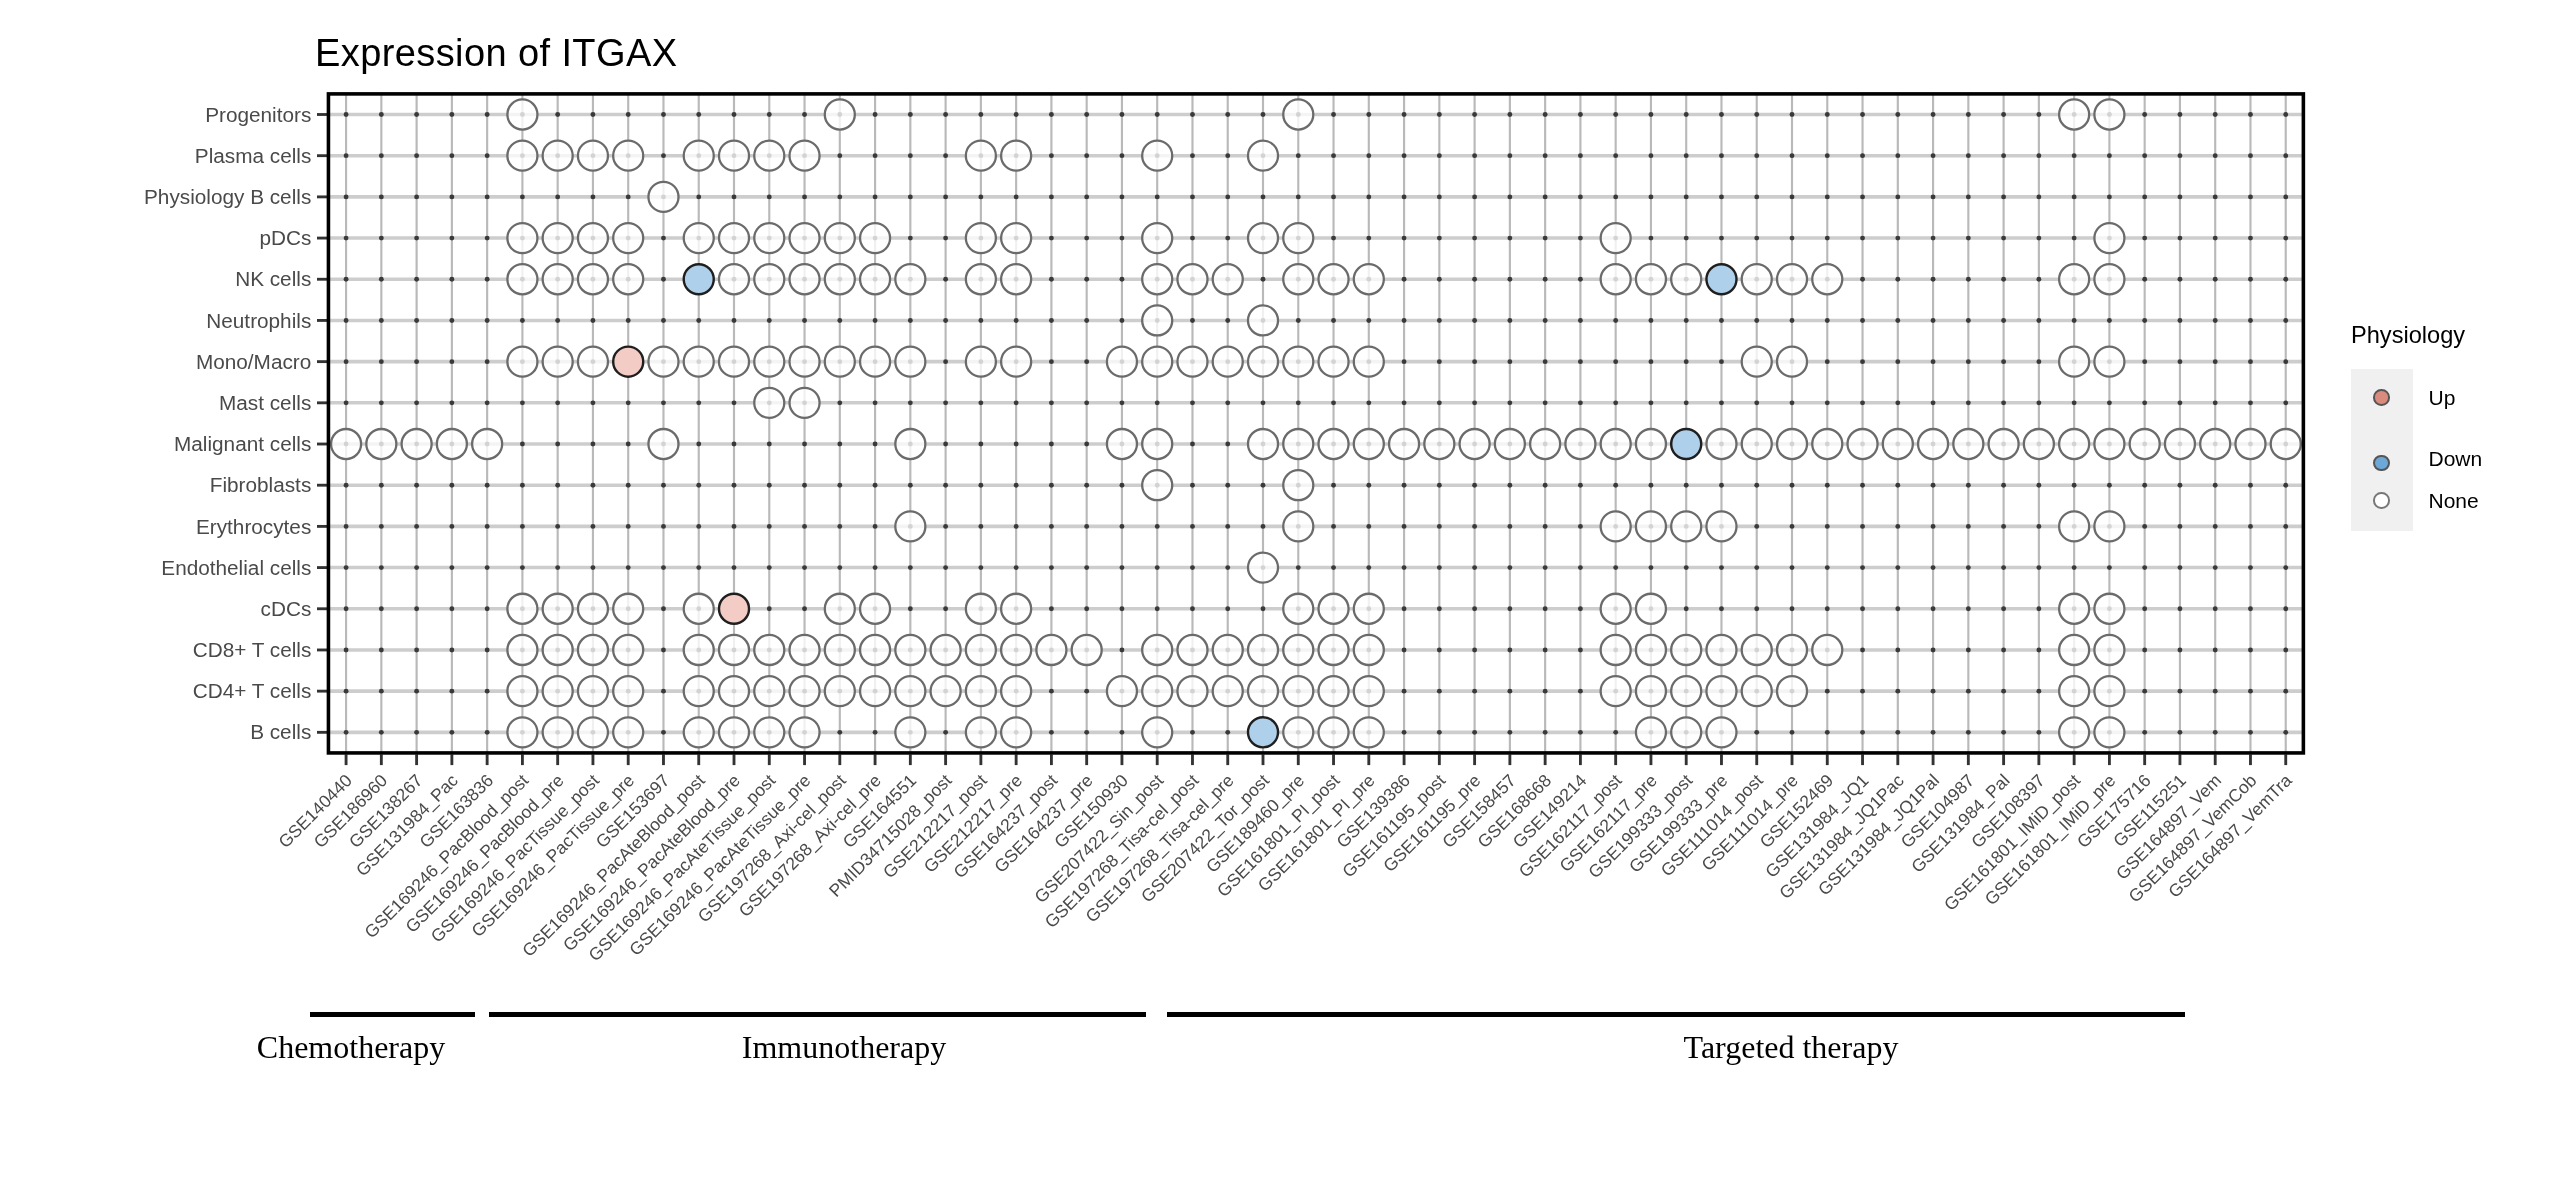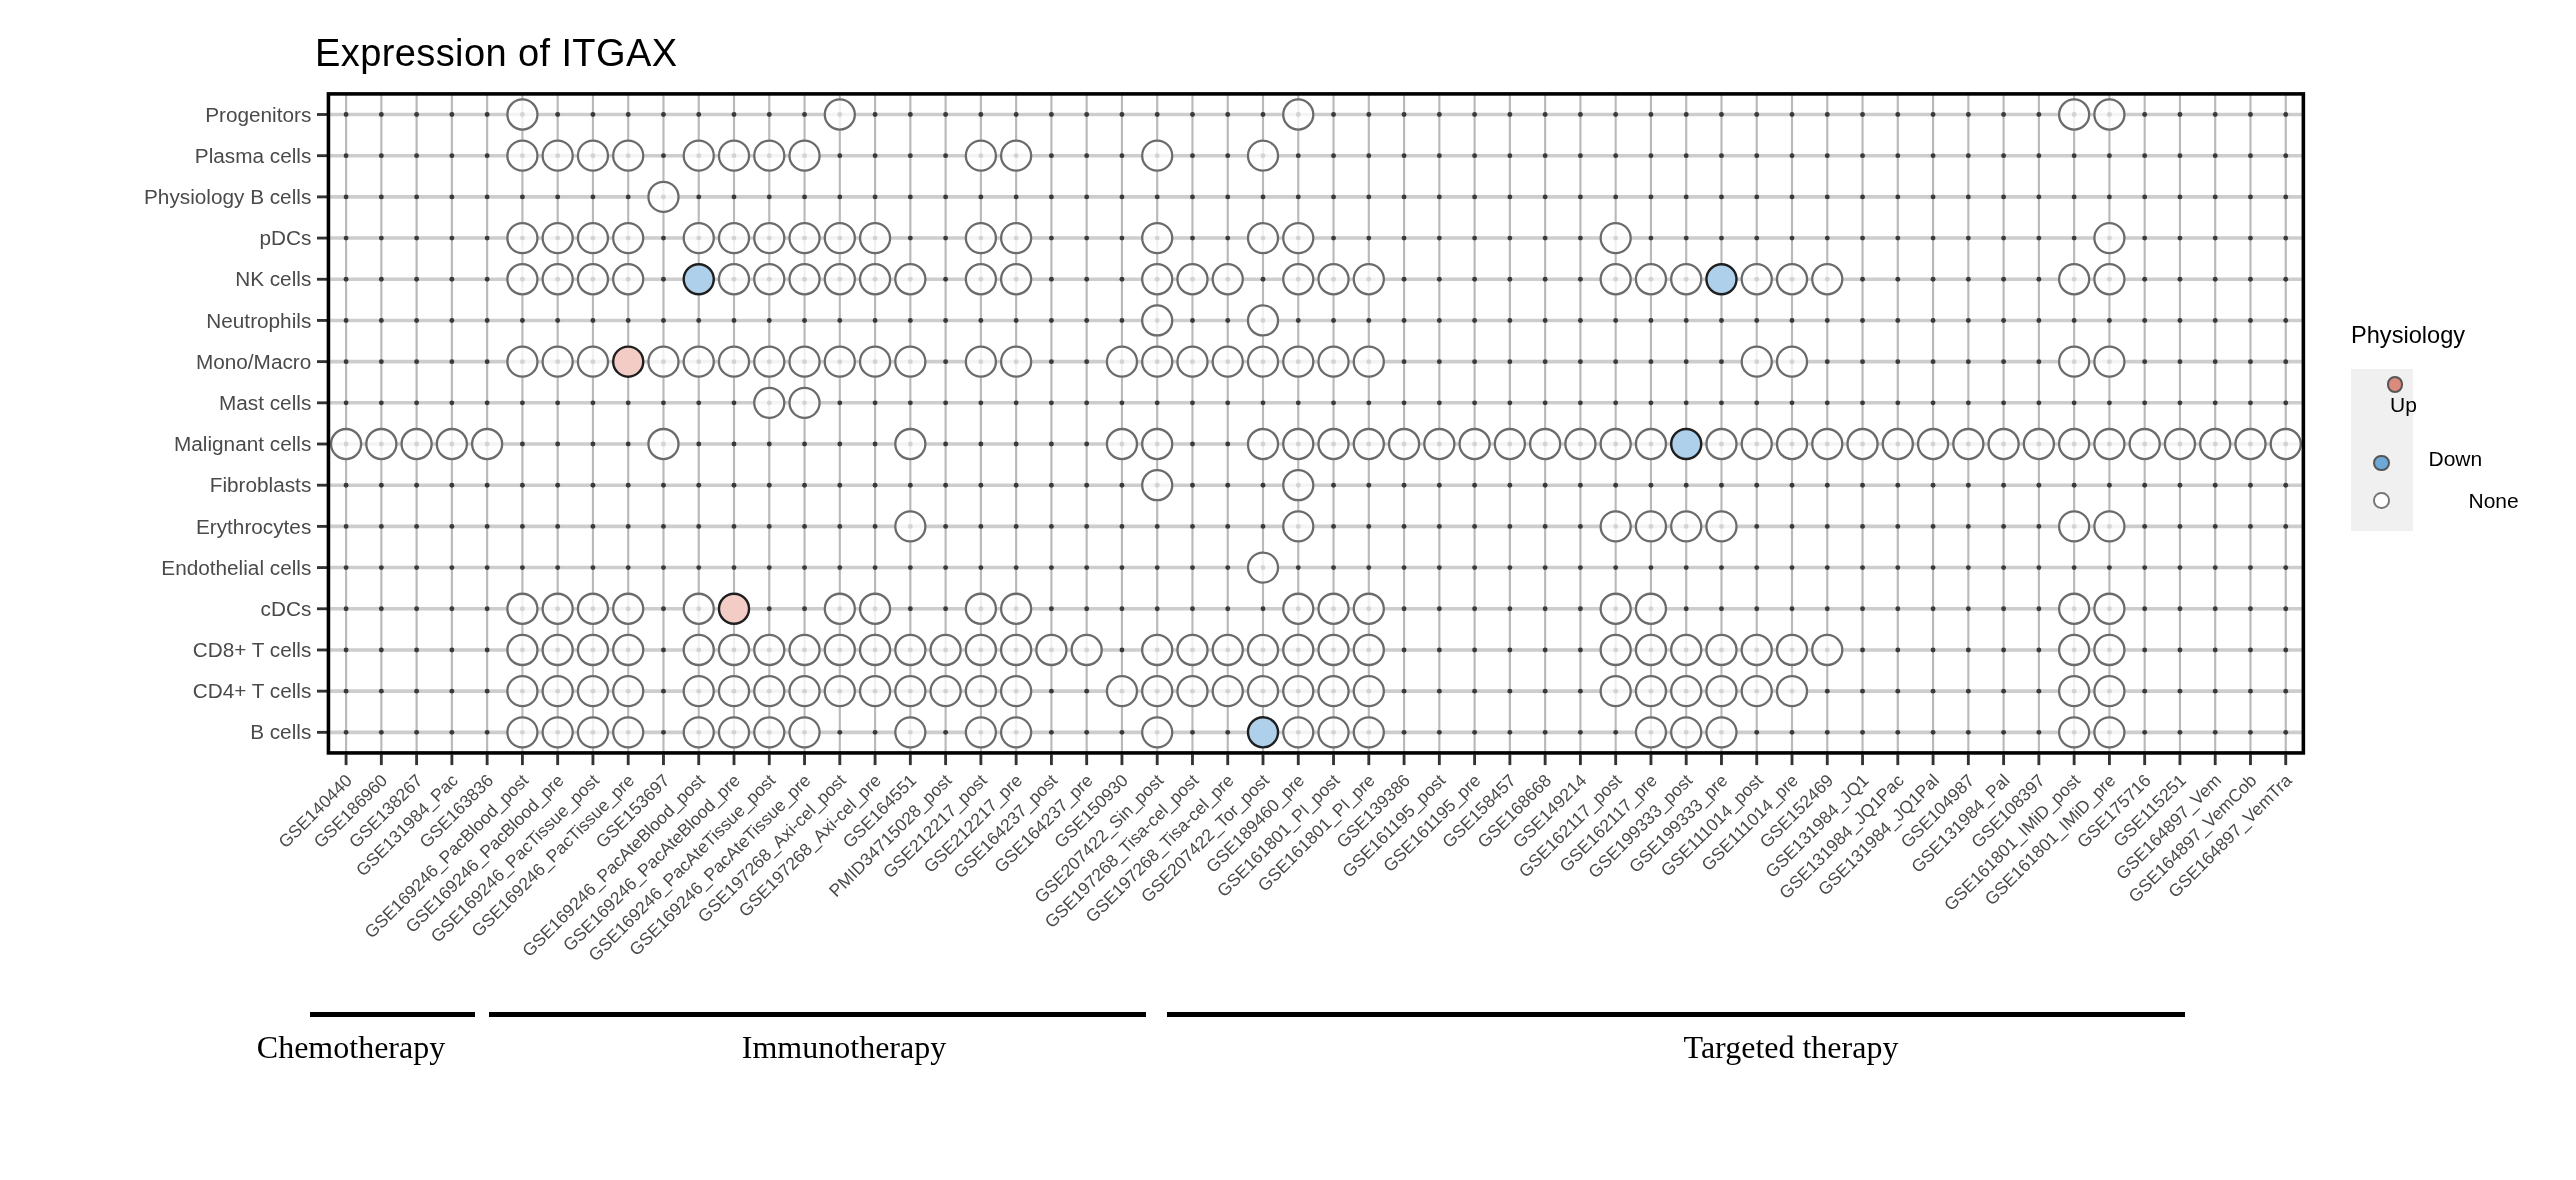--- a/index.html
+++ b/index.html
@@ -1382,29 +1382,29 @@
       <text x="3105.785714285714" y="1092" text-anchor="end" font-size="24.5" fill="#4a4a4a" transform="rotate(-45 3105.785714285714 1092)">GSE164897_Vem</text>
       <text x="3155.0714285714284" y="1092" text-anchor="end" font-size="24.5" fill="#4a4a4a" transform="rotate(-45 3155.0714285714284 1092)">GSE164897_VemCob</text>
       <text x="3204.3571428571427" y="1092" text-anchor="end" font-size="24.5" fill="#4a4a4a" transform="rotate(-45 3204.3571428571427 1092)">GSE164897_VemTra</text>
     </svg>
 
   <div class="chart-title">Expression of ITGAX</div>
 
   <div class="legend">
     <div class="legend-title">Physiology</div>
     <div class="legend-keybox"></div>
-    <div class="legend-item" style="top:54px;flex-direction:column;">
+    <div class="legend-item" style="top:54px;">
       <span class="dot" id="dot-up" style="background: rgb(219, 138, 126);"></span>
       <span class="lab">Up</span>
     </div>
     <div class="legend-item" style="top:106px;align-items:flex-end;">
       <span class="dot" id="dot-down" style="background: rgb(108, 169, 216);"></span>
       <span class="lab">Down</span>
     </div>
-    <div class="legend-item" style="top:157px;gap:40px;">
+    <div class="legend-item" style="top:157px;">
       <span class="dot" id="dot-none" style="background: rgb(255, 255, 255); border-color: rgb(119, 119, 119);"></span>
       <span class="lab">None</span>
     </div>
   </div>
 
   <div class="group-line" id="gline-0" style="left: 310px; width: 165px;"></div>
   <div class="group-line" id="gline-1" style="left: 489px; width: 657px;"></div>
   <div class="group-line" id="gline-2" style="left: 1167px; width: 1018px;"></div>
 
   <div class="group-label" style="left:351px;">Chemotherapy</div>

